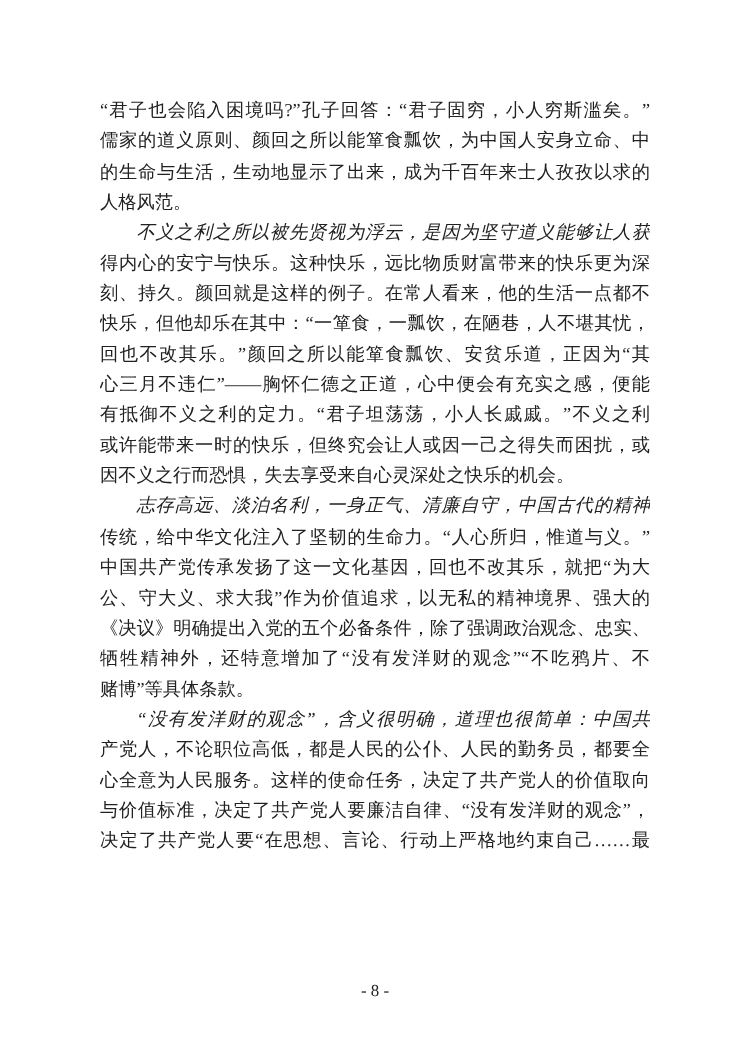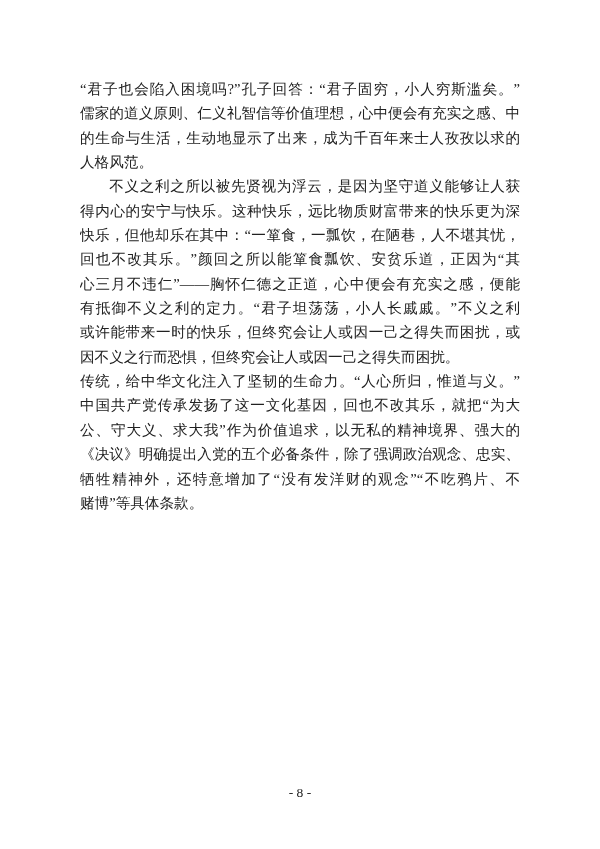--- a/index.html
+++ b/index.html
@@ -32,20 +32,21 @@
     height: 24.35px;
     overflow: hidden;
     text-align: justify;
     text-align-last: justify;
     text-justify: inter-character;
     letter-spacing: 0;
     white-space: normal;
   }
   .line.indent {
     text-indent: 29.2px;
+    font-style: italic;
   }
   .line.para-end {
     text-align-last: left;
   }
   .page-number {
     position: absolute;
     left: 0;
     right: 0;
     top: 784px;
     text-align: center;
@@ -54,39 +55,48 @@
     color: #212121;
   }
 </style>
 </head>
 <body>
 
 <div class="page">
   <div class="text-block">
       <div class="paragraph">
         <div class="line">“君子也会陷入困境吗?”孔子回答：“君子固穷，小人穷斯滥矣。”</div>
-        <div class="line">儒家的道义原则、仁义礼智信等价值理想，心中便会有充实之感、中</div>
+        <div class="line">儒家的道义原则、颜回之所以能箪食瓢饮，为中国人安身立命、中</div>
         <div class="line">的生命与生活，生动地显示了出来，成为千百年来士人孜孜以求的</div>
         <div class="line para-end">人格风范。</div>
       </div>
       <div class="paragraph">
         <div class="line indent">不义之利之所以被先贤视为浮云，是因为坚守道义能够让人获</div>
         <div class="line">得内心的安宁与快乐。这种快乐，远比物质财富带来的快乐更为深</div>
+        <div class="line">刻、持久。颜回就是这样的例子。在常人看来，他的生活一点都不</div>
         <div class="line">快乐，但他却乐在其中：“一箪食，一瓢饮，在陋巷，人不堪其忧，</div>
         <div class="line">回也不改其乐。”颜回之所以能箪食瓢饮、安贫乐道，正因为“其</div>
         <div class="line">心三月不违仁”——胸怀仁德之正道，心中便会有充实之感，便能</div>
         <div class="line">有抵御不义之利的定力。“君子坦荡荡，小人长戚戚。”不义之利</div>
         <div class="line">或许能带来一时的快乐，但终究会让人或因一己之得失而困扰，或</div>
-        <div class="line para-end">因不义之行而恐惧，但终究会让人或因一己之得失而困扰。</div>
+        <div class="line para-end">因不义之行而恐惧，失去享受来自心灵深处之快乐的机会。</div>
       </div>
       <div class="paragraph">
+        <div class="line indent">志存高远、淡泊名利，一身正气、清廉自守，中国古代的精神</div>
         <div class="line">传统，给中华文化注入了坚韧的生命力。“人心所归，惟道与义。”</div>
         <div class="line">中国共产党传承发扬了这一文化基因，回也不改其乐，就把“为大</div>
         <div class="line">公、守大义、求大我”作为价值追求，以无私的精神境界、强大的</div>
       </div>
       <div class="paragraph">
         <div class="line">《决议》明确提出入党的五个必备条件，除了强调政治观念、忠实、</div>
         <div class="line">牺牲精神外，还特意增加了“没有发洋财的观念”“不吃鸦片、不</div>
         <div class="line para-end">赌博”等具体条款。</div>
       </div>
+      <div class="paragraph">
+        <div class="line indent">“没有发洋财的观念”，含义很明确，道理也很简单：中国共</div>
+        <div class="line">产党人，不论职位高低，都是人民的公仆、人民的勤务员，都要全</div>
+        <div class="line">心全意为人民服务。这样的使命任务，决定了共产党人的价值取向</div>
+        <div class="line">与价值标准，决定了共产党人要廉洁自律、“没有发洋财的观念”，</div>
+        <div class="line">决定了共产党人要“在思想、言论、行动上严格地约束自己……最</div>
+      </div>
     </div>
   <div class="page-number">- 8 -</div>
 </div>
 
 </body></html>

